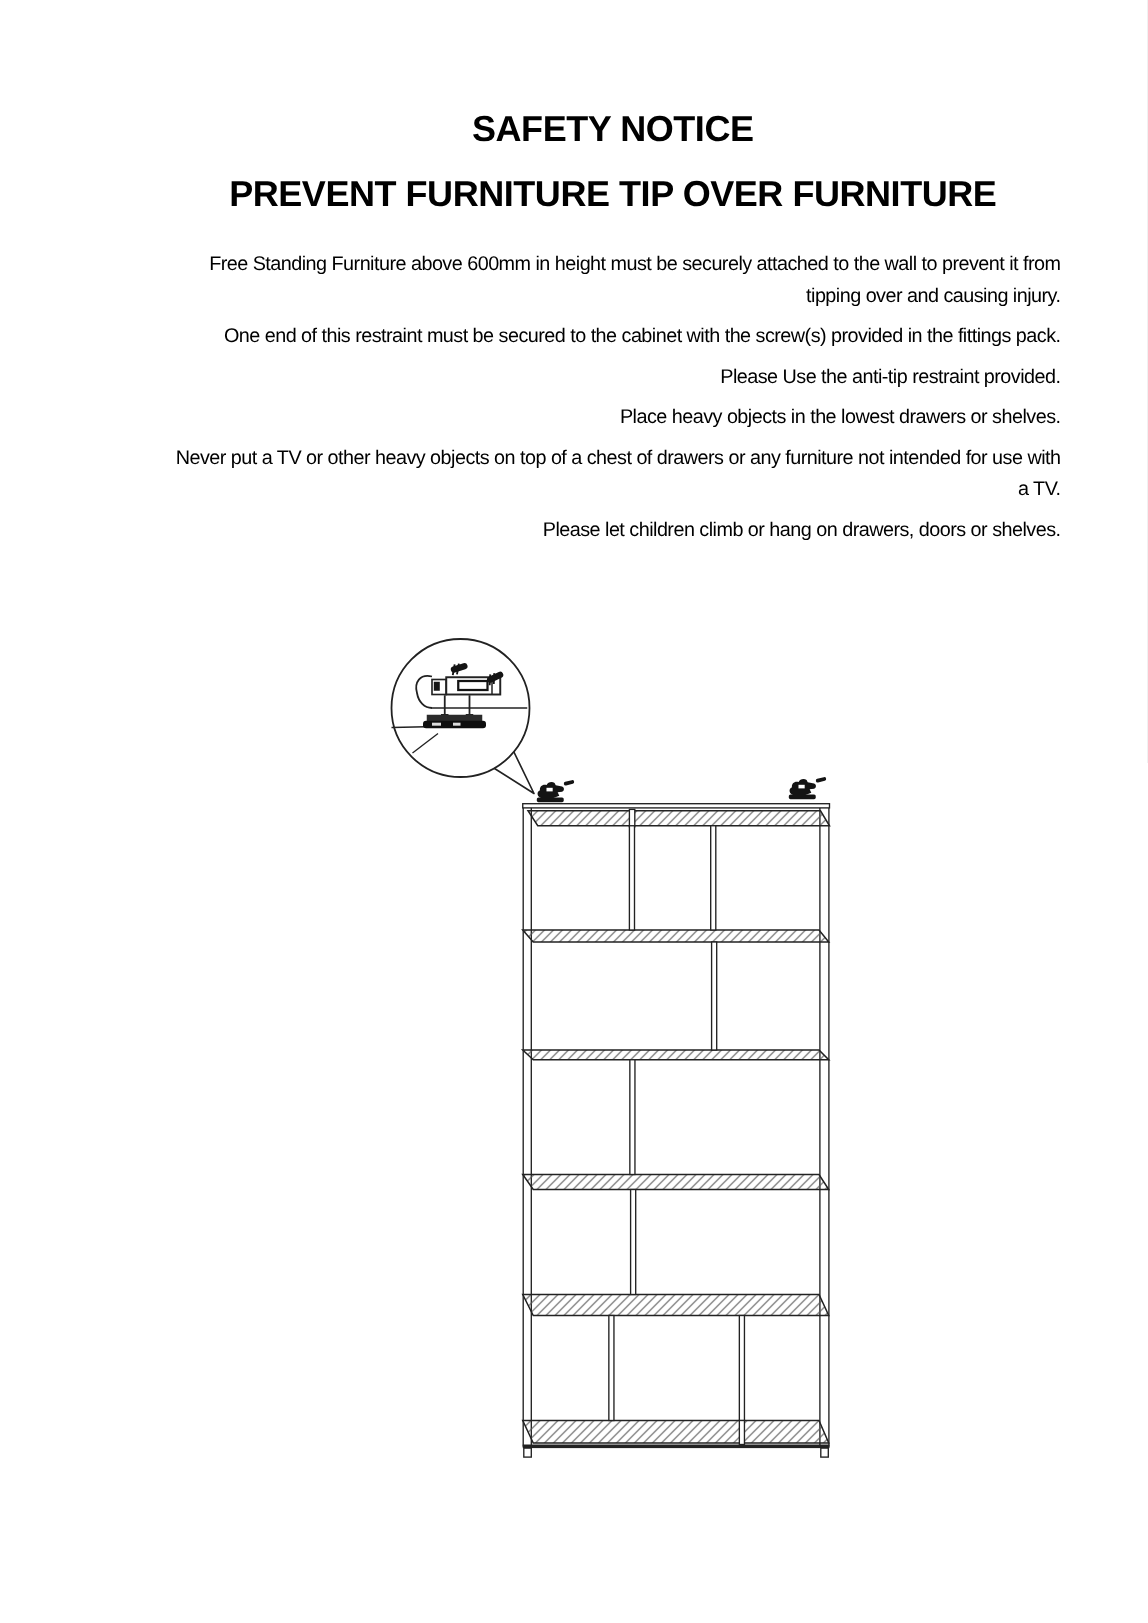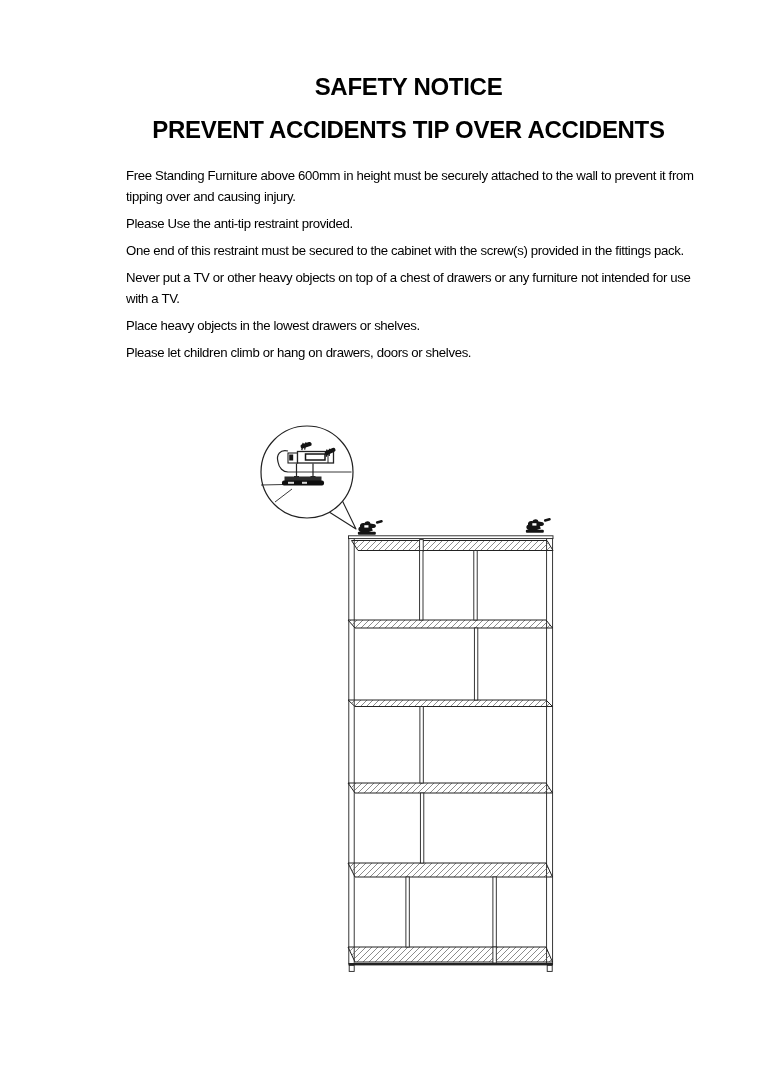--- a/index.html
+++ b/index.html
@@ -22,48 +22,49 @@
     font-weight:bold;
     line-height:43px;
     letter-spacing:-0.3px;
     white-space:nowrap;
   }
   .content{
     position:absolute;
     top:165px;left:110px;width:597px;
   }
   .content p{
-    margin:0 0 6px 16px;
+    margin:0 0 6px 4px;
     font-size:13.2px;
     line-height:21px;
     letter-spacing:-0.35px;
+    text-align:right;
   }
   .diagram{
     position:absolute;
     left:250px;top:415px;
     width:320px;height:570px;
   }
   .diagram svg{display:block;width:100%;height:100%;}
 </style>
 </head>
 <body>
 
 <div class="page">
 
   <div class="titles">
     <div class="title-line">SAFETY NOTICE</div>
-    <div class="title-line">PREVENT ACCIDENTS TIP OVER ACCIDENTS</div>
+    <div class="title-line">PREVENT FURNITURE TIP OVER FURNITURE</div>
   </div>
 
   <div class="content">
     <p>Free Standing Furniture above 600mm in height must be securely attached to the wall to prevent it from tipping over and causing injury.</p>
+    <p>One end of this restraint must be secured to the cabinet with the screw(s) provided in the fittings pack.</p>
     <p>Please Use the anti-tip restraint provided.</p>
-    <p>One end of this restraint must be secured to the cabinet with the screw(s) provided in the fittings pack.</p>
+    <p>Place heavy objects in the lowest drawers or shelves.</p>
     <p>Never put a TV or other heavy objects on top of a chest of drawers or any furniture not intended for use with a TV.</p>
-    <p>Place heavy objects in the lowest drawers or shelves.</p>
     <p>Please let children climb or hang on drawers, doors or shelves.</p>
   </div>
 
   <div class="diagram">
     <svg viewBox="0 0 320 570" xmlns="http://www.w3.org/2000/svg">
       <defs>
         <pattern id="hatch" width="6" height="6" patternUnits="userSpaceOnUse">
           <path d="M-1,1 l2,-2 M0,6 l6,-6 M5,7 l2,-2" stroke="#5a5a5a" stroke-width="0.7" fill="none"></path>
         </pattern>
         <g id="bracket">

